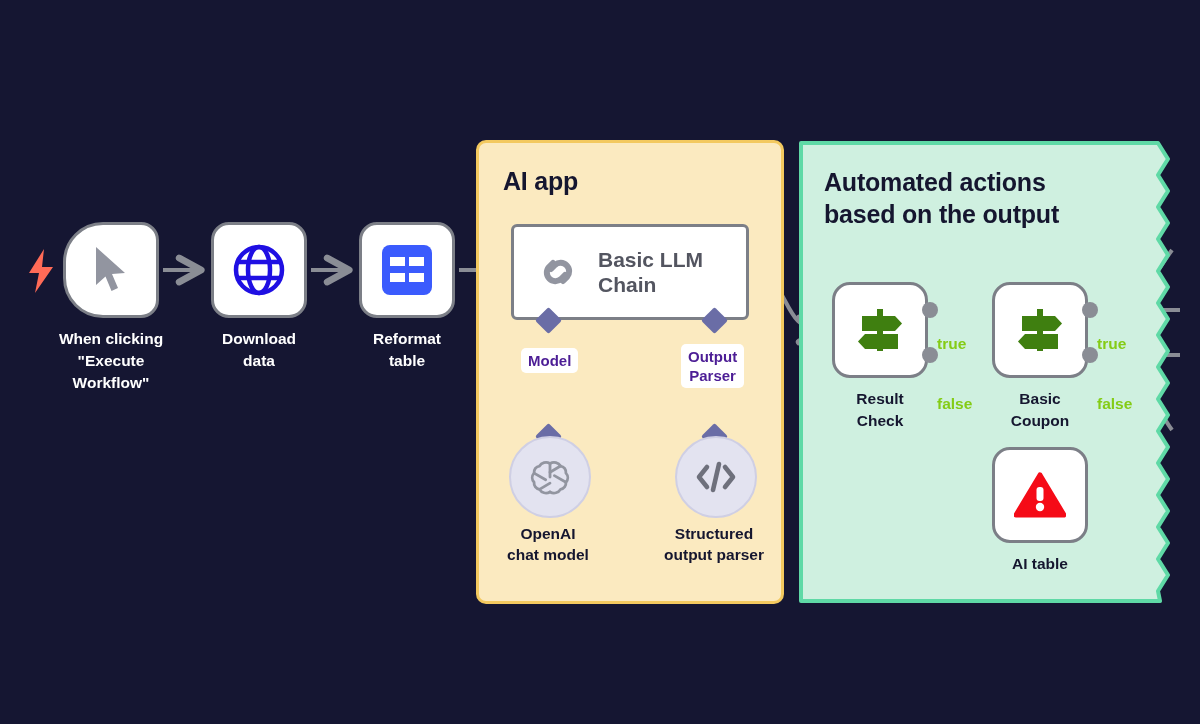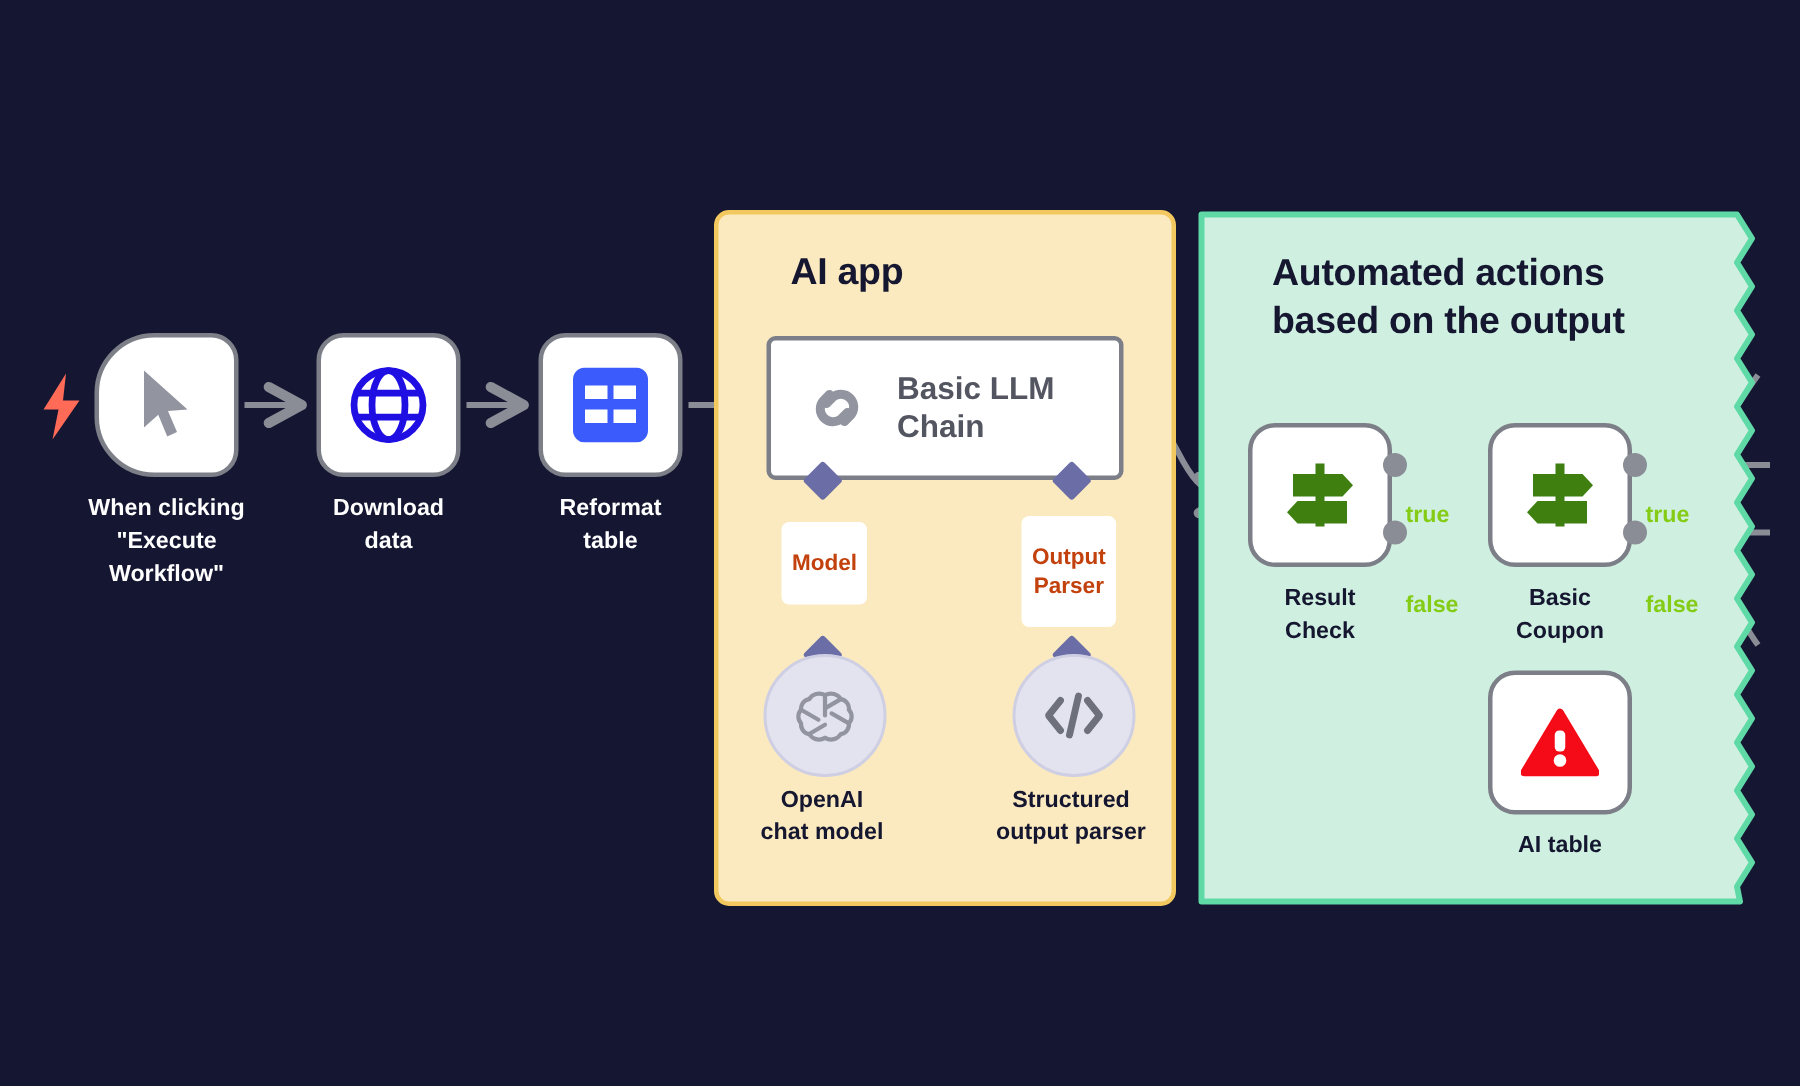--- a/index.html
+++ b/index.html
@@ -11,21 +11,21 @@
   }
   #canvas{position:absolute;left:0;top:0;width:1200px;height:724px;}
 
   
   #wires{position:absolute;left:0;top:0;width:1200px;height:724px;pointer-events:none;}
   #wires.below{z-index:2;}
 
   
   .panel{position:absolute;z-index:3;}
   .panel .panel-title{
-    position:absolute;font-weight:bold;color:#15162f;letter-spacing:-0.2px;margin-left:24px;
+    position:absolute;font-weight:bold;color:#15162f;letter-spacing:-0.2px;
   }
 
   #panel-ai{
     left:476px;top:140px;width:308px;height:464px;
     background:#FBEAC0;border:3px solid #F3C95F;border-radius:10px;
     box-sizing:border-box;
   }
   #panel-ai .panel-title{left:24px;top:24px;font-size:25px;}
 
   #panel-auto{
@@ -60,22 +60,22 @@
     position:absolute;width:78px;height:78px;border-radius:50%;
     background:#E3E3F0;border:2px solid #CFCFE4;
     display:flex;align-items:center;justify-content:center;z-index:5;
   }
   .sub-label{
     position:absolute;color:#15162f;font-weight:bold;font-size:15.5px;
     line-height:21px;text-align:center;z-index:5;
   }
   .badge{
     position:absolute;background:#ffffff;border-radius:5px;
-    color:#c2410c;font-weight:bold;font-size:15px;line-height:19px;
-    padding:18px 7px;text-align:center;z-index:5;
+    color:#4c1d95;font-weight:bold;font-size:15px;line-height:19px;
+    padding:3px 7px;text-align:center;z-index:5;
   }
   .diamond{
     position:absolute;width:19px;height:19px;background:#6A6DA6;
     transform:rotate(45deg);z-index:5;border-radius:2px;
   }
 
   
   .port{
     position:absolute;width:16px;height:16px;border-radius:50%;
     background:#8A8D95;z-index:6;

